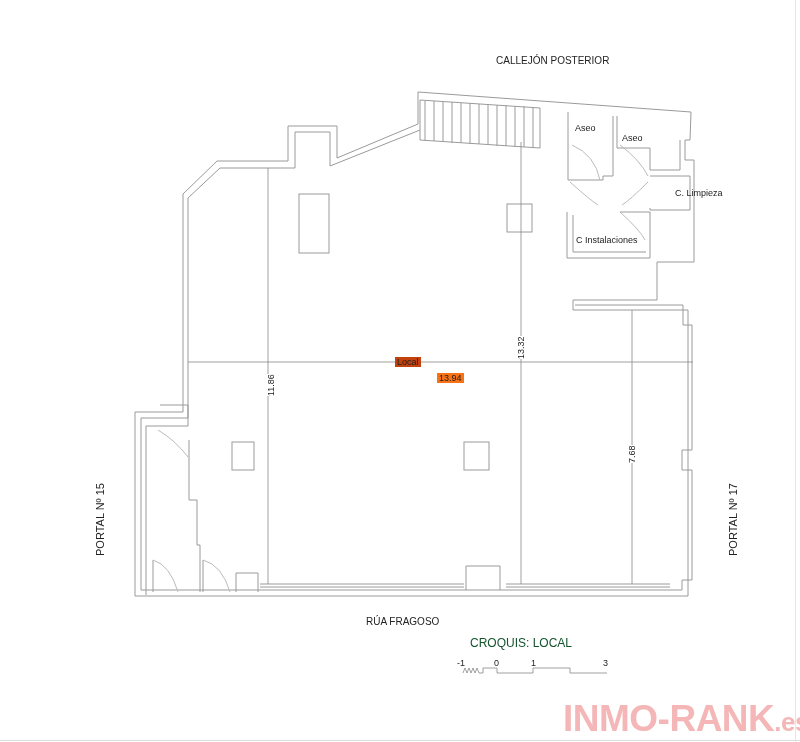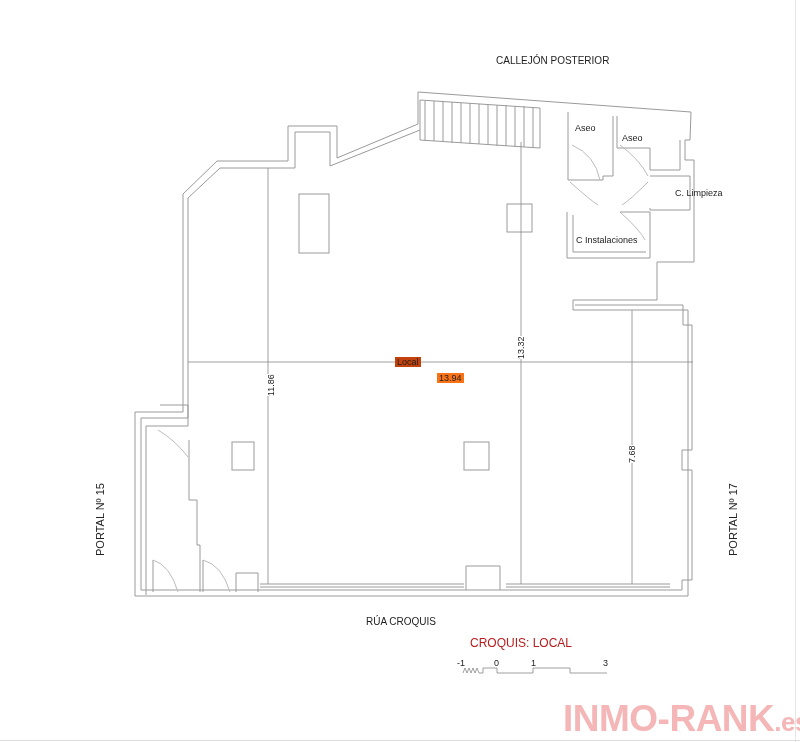--- a/index.html
+++ b/index.html
@@ -2,21 +2,21 @@
 <html><head>
 <meta charset="utf-8">
 <style>
   html, body { margin:0; padding:0; background:#ffffff; }
   body { width:800px; height:742px; position:relative; overflow:hidden; font-family:"Liberation Sans", sans-serif; }
   #plan { position:absolute; left:0; top:0; width:800px; height:742px; }
   .lbl { position:absolute; color:#222; font-size:9px; white-space:nowrap; letter-spacing:0; }
   .street { font-size:10px; }
   .vert { transform-origin:0 0; }
   .rot-ccw { transform:rotate(-90deg); }
-  .title { font-size:12px; color:#b91c1c; }
+  .title { font-size:12px; color:#14532d; }
   .scale-lbl { font-size:9px; color:#222; }
   .watermark { position:absolute; left:563px; top:698px; font-size:37px; font-weight:bold; color:#f4b6b6; letter-spacing:-0.5px; white-space:nowrap; font-family:"Liberation Sans", sans-serif; }
   .watermark .ext { font-size:26px; }
   .frame-line { position:absolute; right:4px; top:0; width:1px; height:742px; background:#e6e6e6; }
   .bottom-line { position:absolute; left:0; bottom:1px; width:800px; height:1px; background:#dddddd; }
 </style>
 </head>
 <body>
 
 <svg id="plan" viewBox="0 0 800 742" xmlns="http://www.w3.org/2000/svg">
@@ -90,21 +90,21 @@
     <line x1="188" y1="362" x2="693" y2="362"></line>
   </g>
 
   <g stroke="#888888" stroke-width="0.8" fill="none">
     <polyline points="463,673 465,668 467,673 469,668 471,673 473,668 475,673 477,668 479,673 483,673 483,668 497,668"></polyline>
     <polyline points="497,668 497,673 533,673 533,668 570,668 570,673 607,673"></polyline>
   </g>
 </svg>
 
 <div class="lbl street" style="left:496px;top:55px;">CALLEJÓN POSTERIOR</div>
-<div class="lbl street" style="left:366px;top:616px;">RÚA CROQUIS</div>
+<div class="lbl street" style="left:366px;top:616px;">RÚA FRAGOSO</div>
 <div class="lbl street vert rot-ccw" style="left:94px;top:556px;font-size:11px;">PORTAL Nº 15</div>
 <div class="lbl street vert rot-ccw" style="left:727px;top:556px;font-size:11px;">PORTAL Nº 17</div>
 
 <div class="lbl" style="left:575px;top:123px;">Aseo</div>
 <div class="lbl" style="left:622px;top:133px;">Aseo</div>
 <div class="lbl" style="left:675px;top:188px;">C. Limpieza</div>
 <div class="lbl" style="left:576px;top:235px;">C Instalaciones</div>
 
 <div class="lbl" style="left:395px;top:357px;background:#c2410c;padding:0 2px;">Local</div>
 <div class="lbl" style="left:429px;top:373px;background:#f97316;padding:0 2px;margin-left:8px;">13.94</div>

